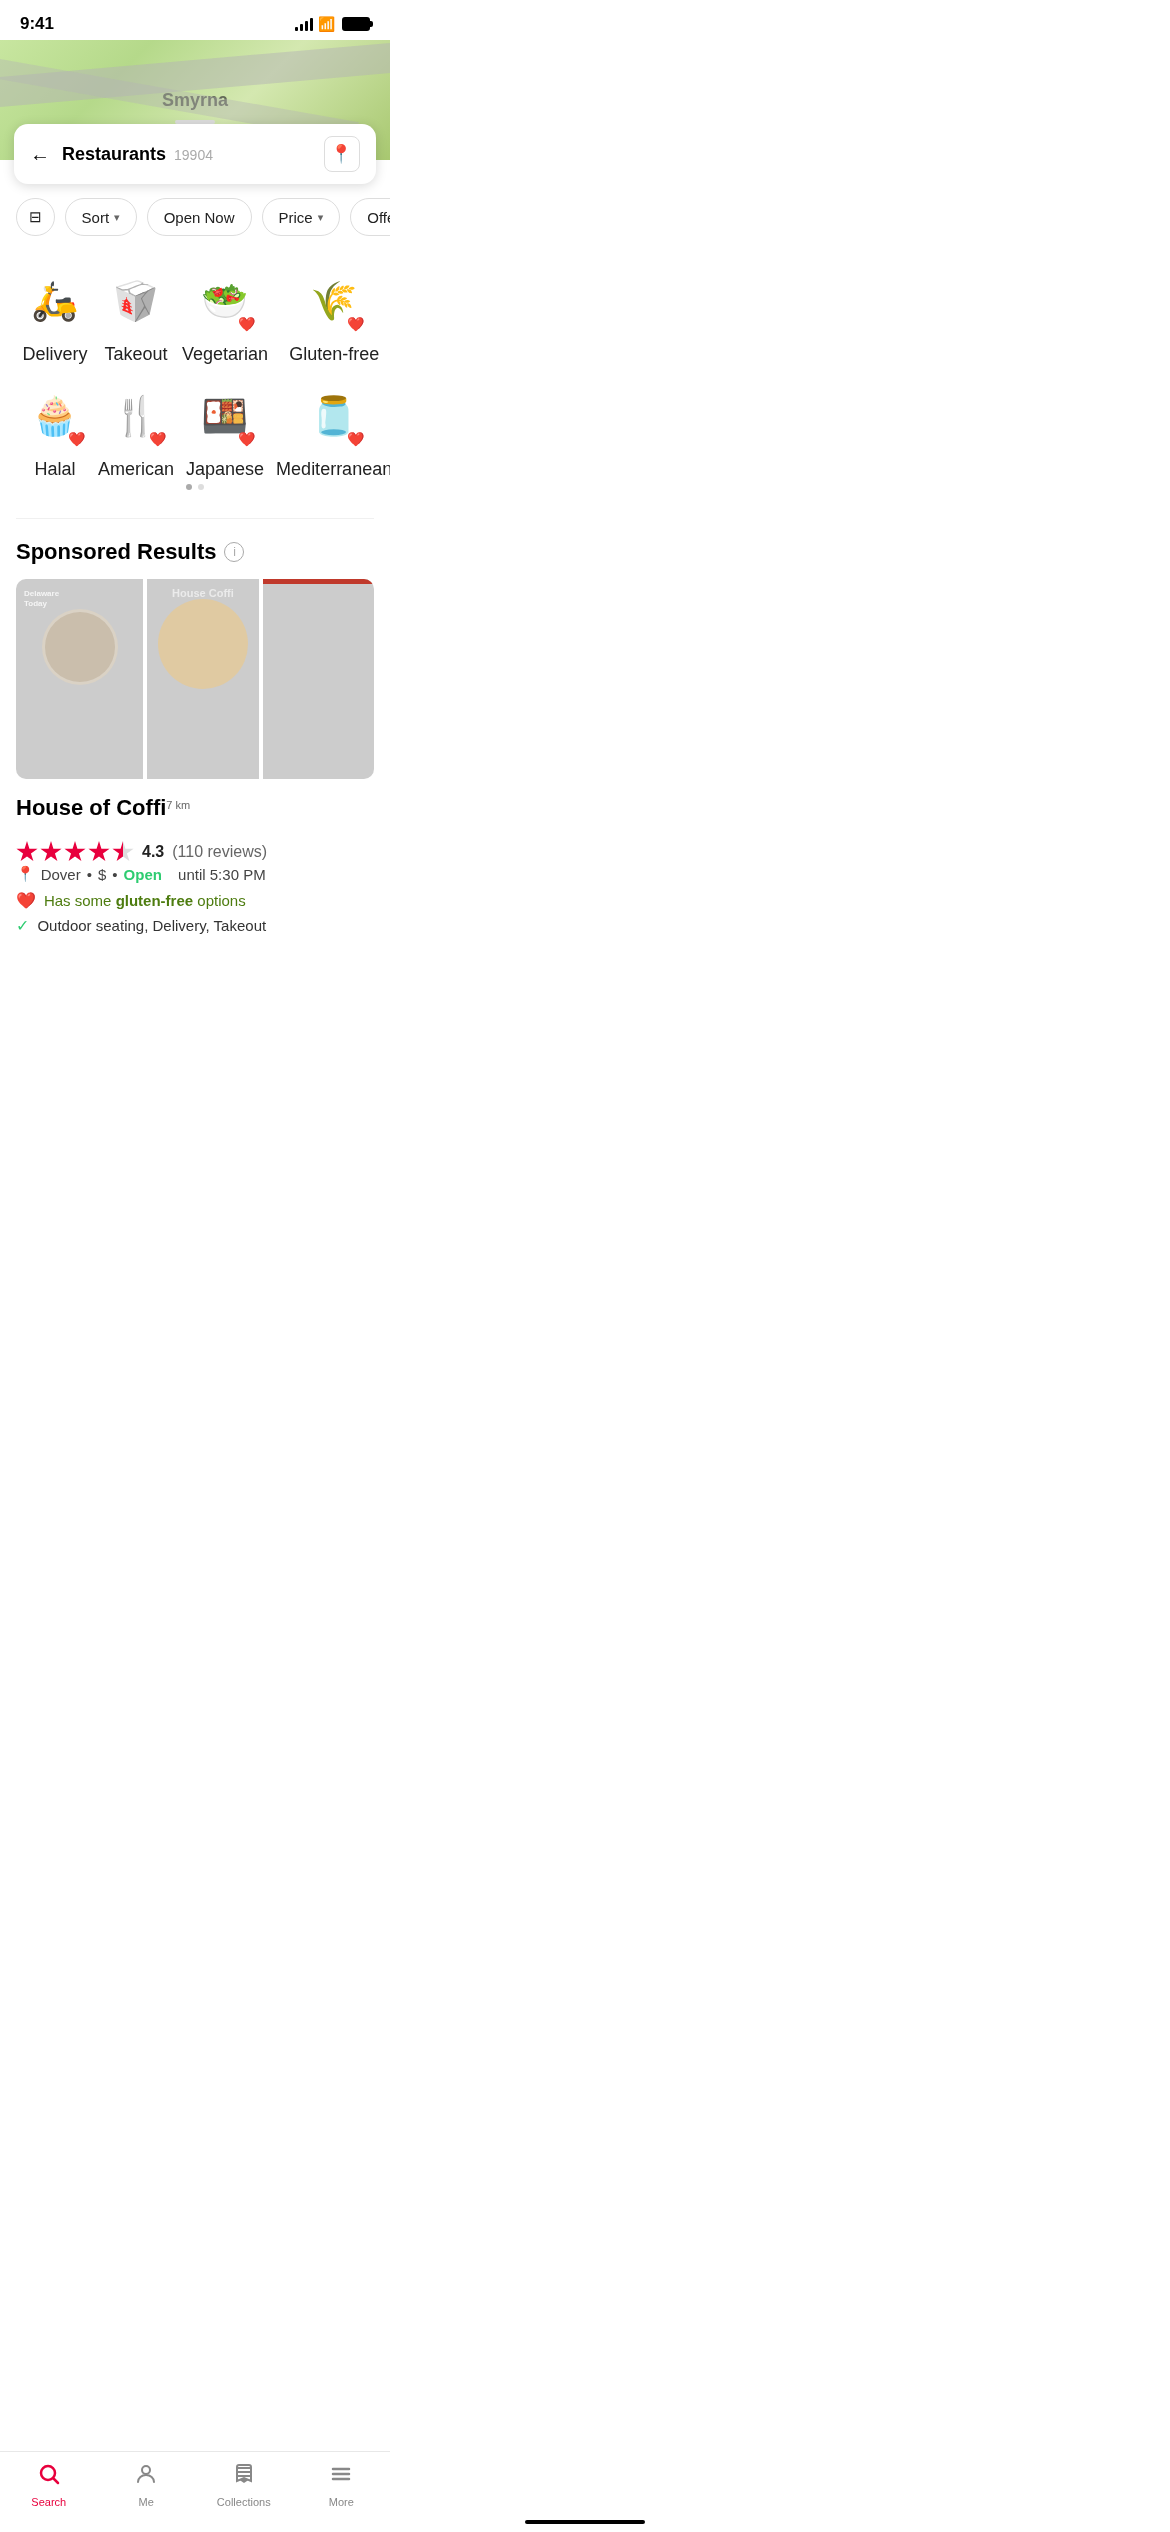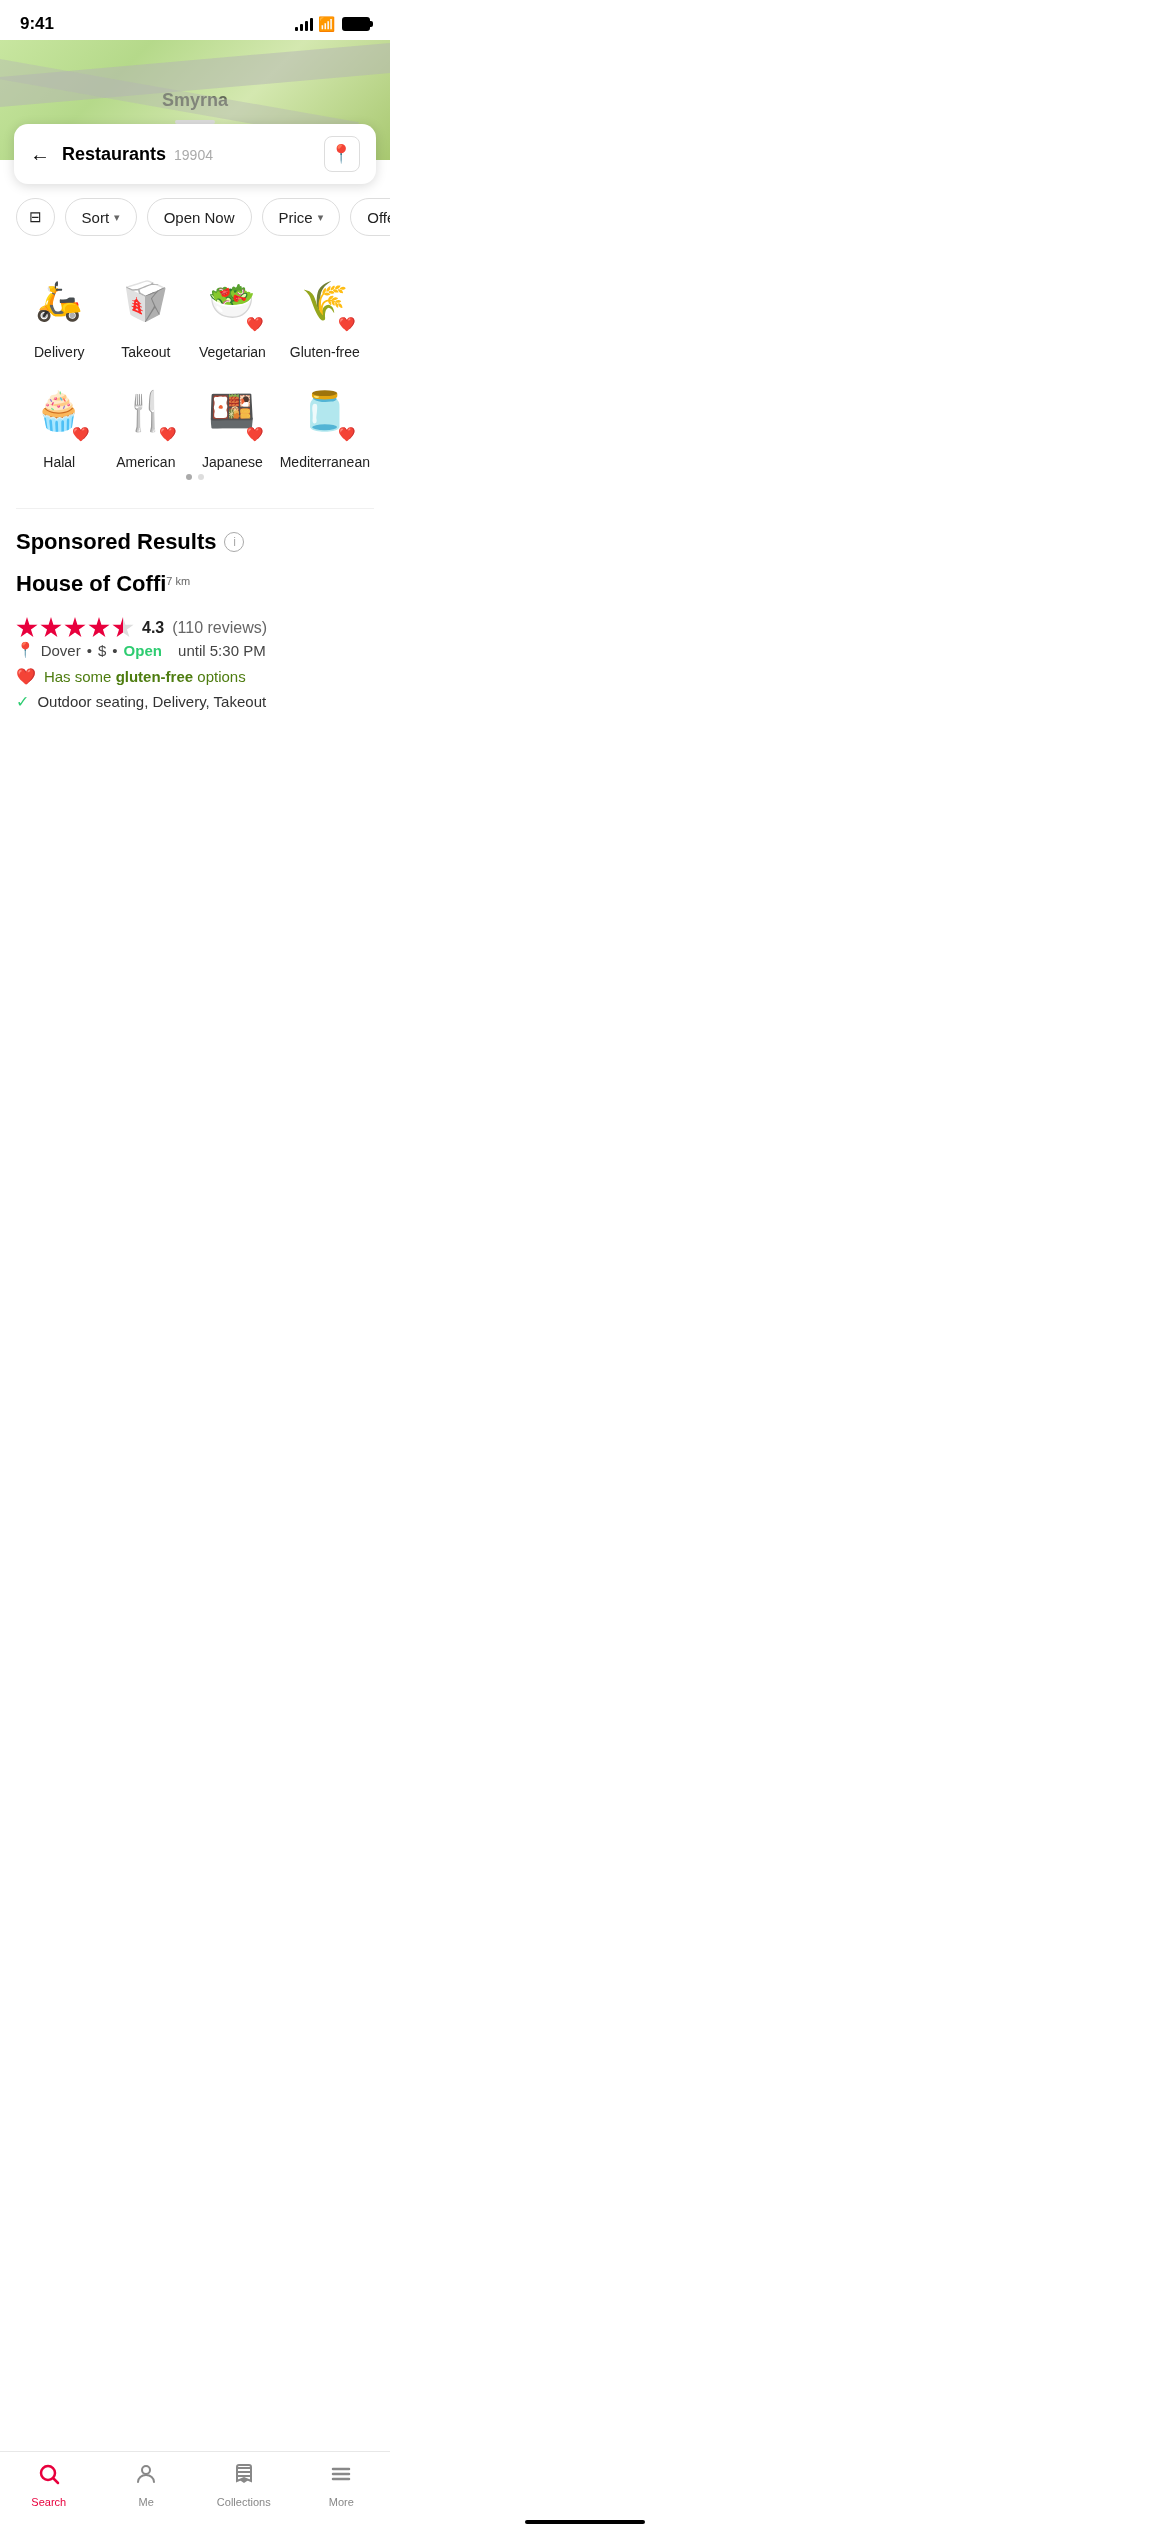--- a/index.html
+++ b/index.html
@@ -228,21 +228,21 @@
       line-height: 1;
     }
     .heart-badge {
       position: absolute;
       bottom: 4px;
       right: 4px;
       font-size: 14px;
       color: #e8003d;
     }
     .category-label {
-      font-size: 14px;
+      font-size: 18px;
       color: #222;
       text-align: center;
       font-weight: 400;
     }
 
     
     .page-dots {
       display: flex;
       justify-content: center;
       gap: 6px;
@@ -682,20 +682,29 @@
 <div class="divider"></div>
 
 <div class="sponsored-section">
   <div class="sponsored-header">
     <span class="sponsored-title">Sponsored Results</span>
     <div class="info-icon">
       <span>i</span>
     </div>
   </div>
 
+  <div class="photo-strip">
+    <div class="photo photo-1">
+      <span class="photo-1-text">Delaware<br>Today</span>
+    </div>
+    <div class="photo photo-2">
+      <span class="photo-2-cup">House Coffi</span>
+    </div>
+    <div class="photo photo-3"></div>
+  </div>
 </div>
 
 <div class="restaurant-card">
   <div class="restaurant-header">
     <span class="restaurant-name">House of Coffi</span>
     <span class="restaurant-distance">7 km</span>
   </div>
 
   <div class="rating-row">
     <div class="stars">

